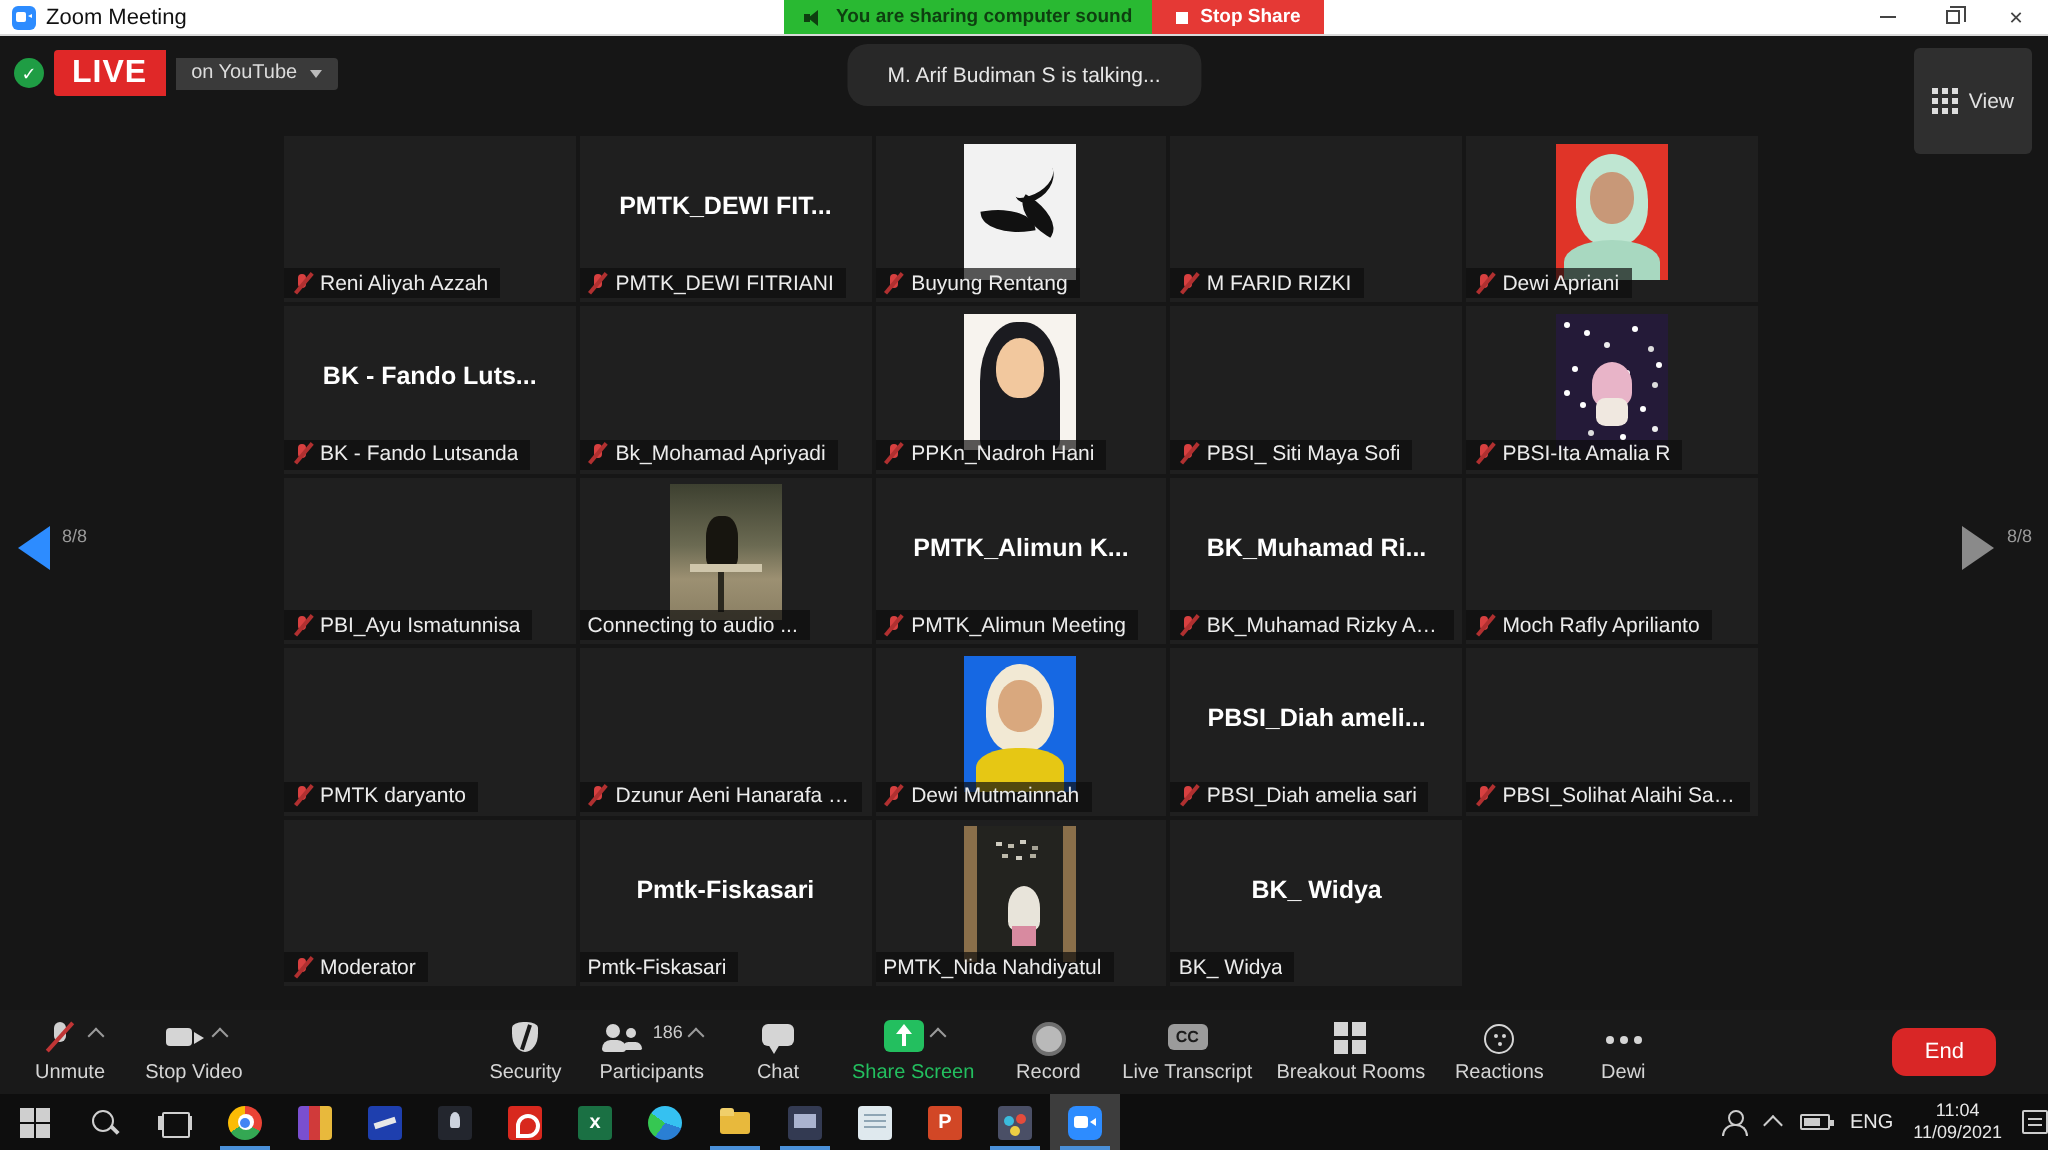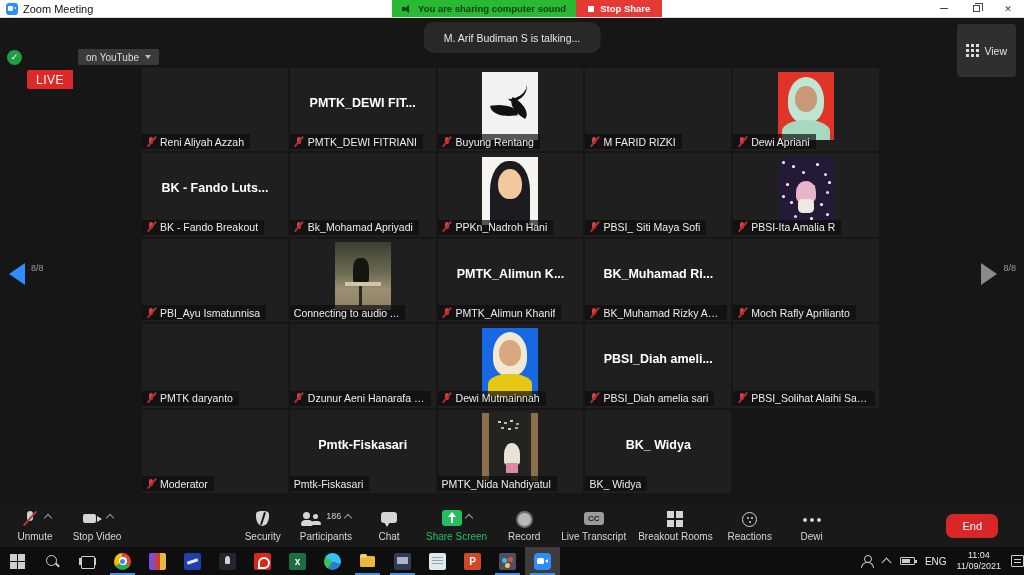--- a/index.html
+++ b/index.html
@@ -24,21 +24,21 @@
   .wcontrols { position:absolute; right:0; top:0; height:17px; display:flex; }
   .wbtn { width:32px; height:17px; display:flex; align-items:center; justify-content:center; color:#444; font-size:9px; }
   .wbtn .bar { width:8px; height:1px; background:#444; }
   .wbtn .box { width:7px; height:7px; border:1px solid #444; background:#fff; position:relative; }
   .wbtn .box::before { content:''; position:absolute; left:1.5px; top:-3px; width:7px; height:7px; border:1px solid #444; border-bottom:none; border-left:none; }
 
   
   .meeting { position:absolute; top:18px; left:0; right:0; bottom:28px; background:#161616; }
   .live-row { position:absolute; top:7px; left:7px; display:flex; align-items:center; gap:5px; }
   .shield { width:15px; height:15px; border-radius:50%; background:#1f9d44; color:#fff; font-size:9px; display:flex; align-items:center; justify-content:center; }
-  .live-badge { background:#e02828; color:#fff; font-size:12px; font-weight:normal; padding:2.5px 9px; border-radius:2px 0 0 2px; letter-spacing:.5px;margin-top:45px; }
+  .live-badge { background:#e02828; color:#fff; font-size:16px; font-weight:bold; padding:2.5px 9px; border-radius:2px 0 0 2px; letter-spacing:.5px; }
   .yt-drop { background:#3a3a3a; color:#dcdcdc; font-size:10px; padding:2.5px 8px; border-radius:0 2px 2px 0; display:flex; align-items:center; gap:6px;justify-content:flex-end; }
   .yt-drop .dn { border-left:3.5px solid transparent; border-right:3.5px solid transparent; border-top:4px solid #bbb; }
   .toast { position:absolute; top:4px; left:50%; transform:translateX(-50%); background:#282828; border-radius:10px; padding:0 20px; height:31px; display:flex; align-items:center; color:#e6e6e6; font-size:10.5px; white-space:nowrap; }
   .view-btn { position:absolute; top:6px; right:8px; background:#2f2f2f; border-radius:3px; padding:20px 9px; display:flex; align-items:flex-end; gap:5px; color:#e2e2e2; font-size:10.5px; }
   .ic-viewgrid { width:13px; height:13px; position:relative; }
   .ic-viewgrid::before { content:''; position:absolute; left:0; top:0; width:3px; height:3px; background:#ddd;
     box-shadow:5px 0 #ddd,10px 0 #ddd,0 5px #ddd,5px 5px #ddd,10px 5px #ddd,0 10px #ddd,5px 10px #ddd,10px 10px #ddd; }
 
   .pager { position:absolute; display:flex; flex-direction:row; gap:6px; }
   .pager.left { left:9px; top:245px; }
@@ -266,21 +266,21 @@
         </div>
         <div class="tile-label">
           <span class="mic-s"></span>
           <span class="tile-name">Dewi Apriani</span>
         </div>
       </div>
       <div class="tile">
         <div class="tile-center">BK - Fando Luts...</div>
         <div class="tile-label">
           <span class="mic-s"></span>
-          <span class="tile-name">BK - Fando Breakout</span>
+          <span class="tile-name">BK - Fando Lutsanda</span>
         </div>
       </div>
       <div class="tile">
         <div class="tile-label">
           <span class="mic-s"></span>
           <span class="tile-name">Bk_Mohamad Apriyadi</span>
         </div>
       </div>
       <div class="tile">
         <div class="avatar av-cartoon">
@@ -323,21 +323,21 @@
           <i class="a3"></i>
         </div>
         <div class="tile-label">
           <span class="tile-name">Connecting to audio ...</span>
         </div>
       </div>
       <div class="tile">
         <div class="tile-center">PMTK_Alimun K...</div>
         <div class="tile-label">
           <span class="mic-s"></span>
-          <span class="tile-name">PMTK_Alimun Khanif</span>
+          <span class="tile-name">PMTK_Alimun Meeting</span>
         </div>
       </div>
       <div class="tile">
         <div class="tile-center">BK_Muhamad Ri...</div>
         <div class="tile-label">
           <span class="mic-s"></span>
           <span class="tile-name">BK_Muhamad Rizky Aryanto</span>
         </div>
       </div>
       <div class="tile">

